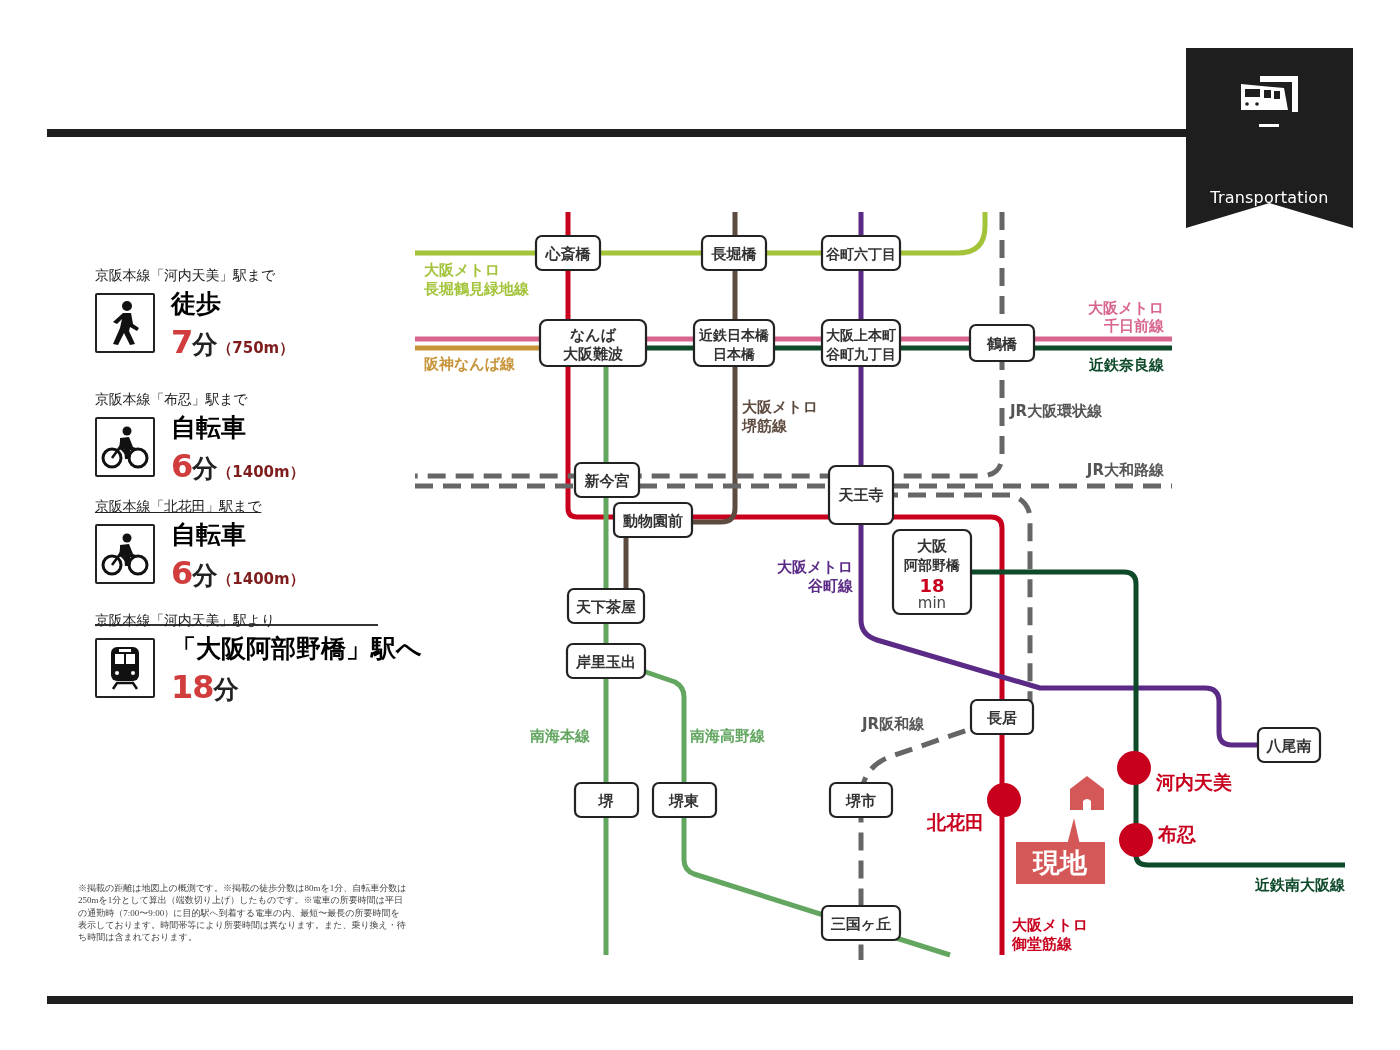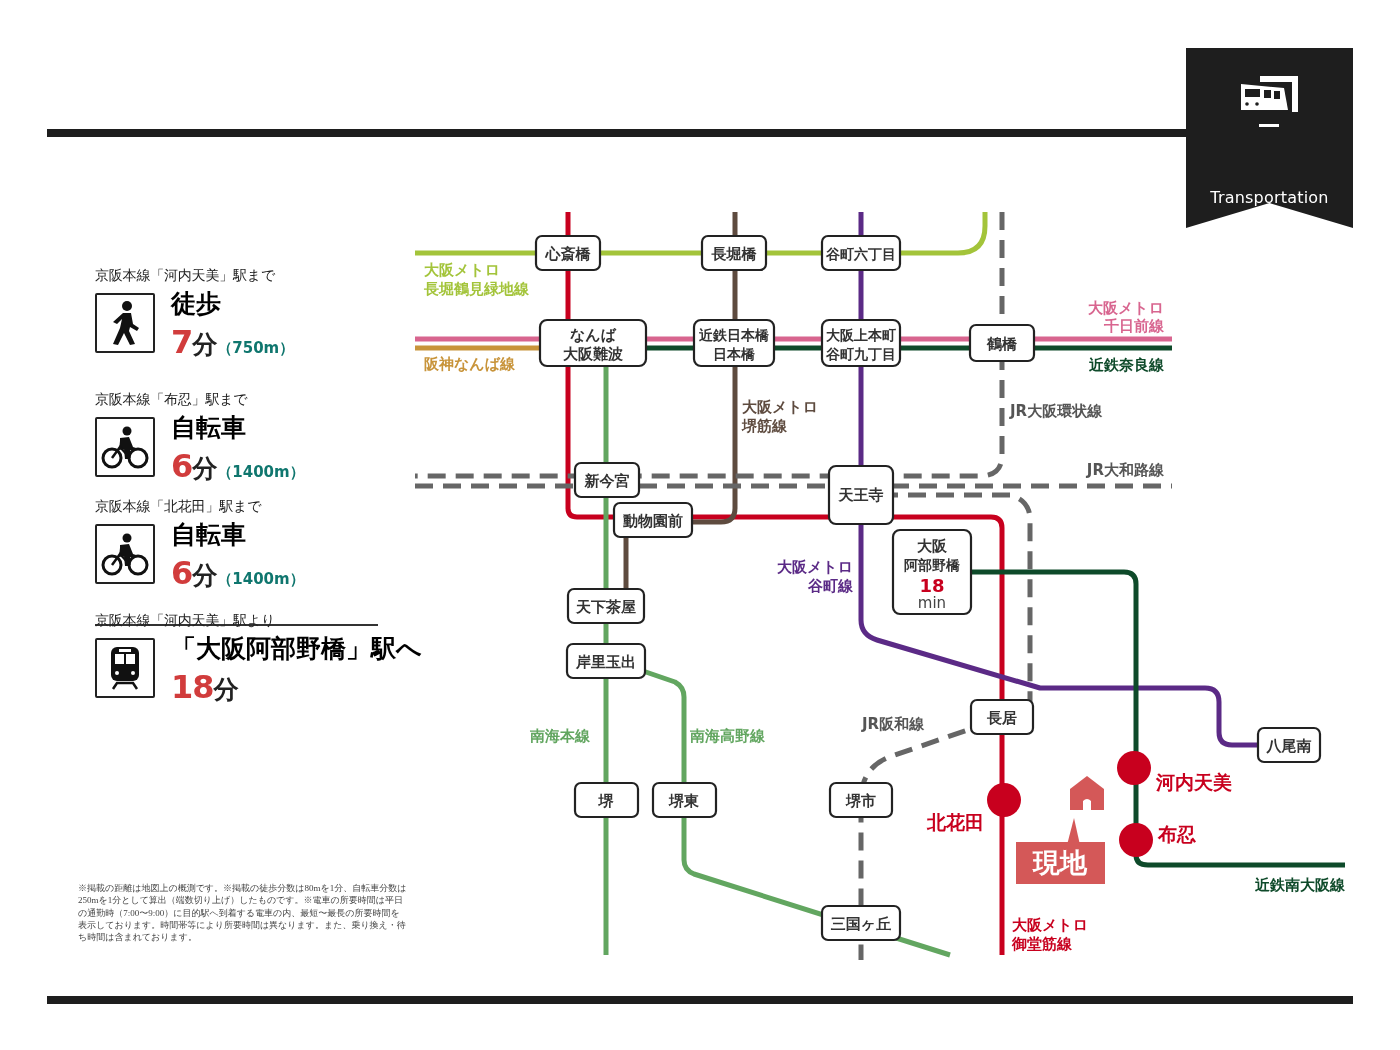--- a/index.html
+++ b/index.html
@@ -10,21 +10,21 @@
   #badge{position:absolute;left:1186px;top:48px;width:178px;height:180px;}
   #badge svg{position:absolute;left:0;top:0;}
   #badge-title{position:absolute;left:0;width:167px;top:138px;text-align:center;color:#fff;font-size:16px;line-height:23px;font-family:"DejaVu Sans",sans-serif;letter-spacing:0.2px;}
   .access{position:absolute;left:95px;}
   .access .from{font-size:14px;color:#222;letter-spacing:-0.2px;}
   .access .icon-box{position:absolute;left:0;top:26px;width:60px;height:60px;border:2px solid #222;box-sizing:border-box;border-radius:2px;display:flex;align-items:center;justify-content:center;}
   .access .mode{position:absolute;left:76px;top:20px;font-size:25px;font-weight:bold;color:#000000;white-space:nowrap;}
   .access .time{position:absolute;left:76px;top:56px;white-space:nowrap;}
   .access .num{font-size:32px;font-weight:bold;color:#d13c3c;letter-spacing:-1px;}
   .access .unit{font-size:25px;font-weight:bold;color:#222;}
-  .access .dist{font-size:15px;font-weight:bold;color:#0f766e;}
+  .access .dist{font-size:15px;font-weight:bold;color:#7f1d1d;}
   #divider{position:absolute;left:95px;top:624px;width:283px;height:2px;background:#333;}
   #note{position:absolute;left:78px;top:882px;width:330px;font-size:9px;line-height:12.3px;color:#444;font-family:Liberation Serif, serif;}
   #map{position:absolute;left:0;top:0;}
   .st text{font-family:"DejaVu Sans",sans-serif;}
 </style>
 </head>
 <body>
 
 <div class="rule" id="rule-top"></div>
 <div class="rule" id="rule-bottom"></div>
@@ -70,21 +70,21 @@
       <path d="M20,13 L29,12 L33,22 L36,23 L35,26 L30,25 L30,34 L25,34 L24,24 L19,25 L20,16 Z" fill="#111"></path>
       <circle cx="12" cy="33" r="9" fill="none" stroke="#111" stroke-width="3"></circle>
       <circle cx="38" cy="33" r="9" fill="none" stroke="#111" stroke-width="3"></circle>
       <path d="M12,33 L20,22 L30,33" fill="none" stroke="#111" stroke-width="2.5"></path>
     </svg>
   </div>
   <div class="mode">自転車</div>
   <div class="time"><span class="num">6</span><span class="unit">分</span><span class="dist">（1400m）</span></div>
 </div>
 
-<div class="access" style="top:498px;">
+<div class="access" style="top:498px;text-decoration:underline;">
   <div class="from">京阪本線「北花田」駅まで</div>
   <div class="icon-box">
     <svg width="50" height="44" viewBox="0 0 50 44">
       <circle cx="27" cy="6" r="4.5" fill="#111"></circle>
       <path d="M20,13 L29,12 L33,22 L36,23 L35,26 L30,25 L30,34 L25,34 L24,24 L19,25 L20,16 Z" fill="#111"></path>
       <circle cx="12" cy="33" r="9" fill="none" stroke="#111" stroke-width="3"></circle>
       <circle cx="38" cy="33" r="9" fill="none" stroke="#111" stroke-width="3"></circle>
       <path d="M12,33 L20,22 L30,33" fill="none" stroke="#111" stroke-width="2.5"></path>
     </svg>
   </div>

